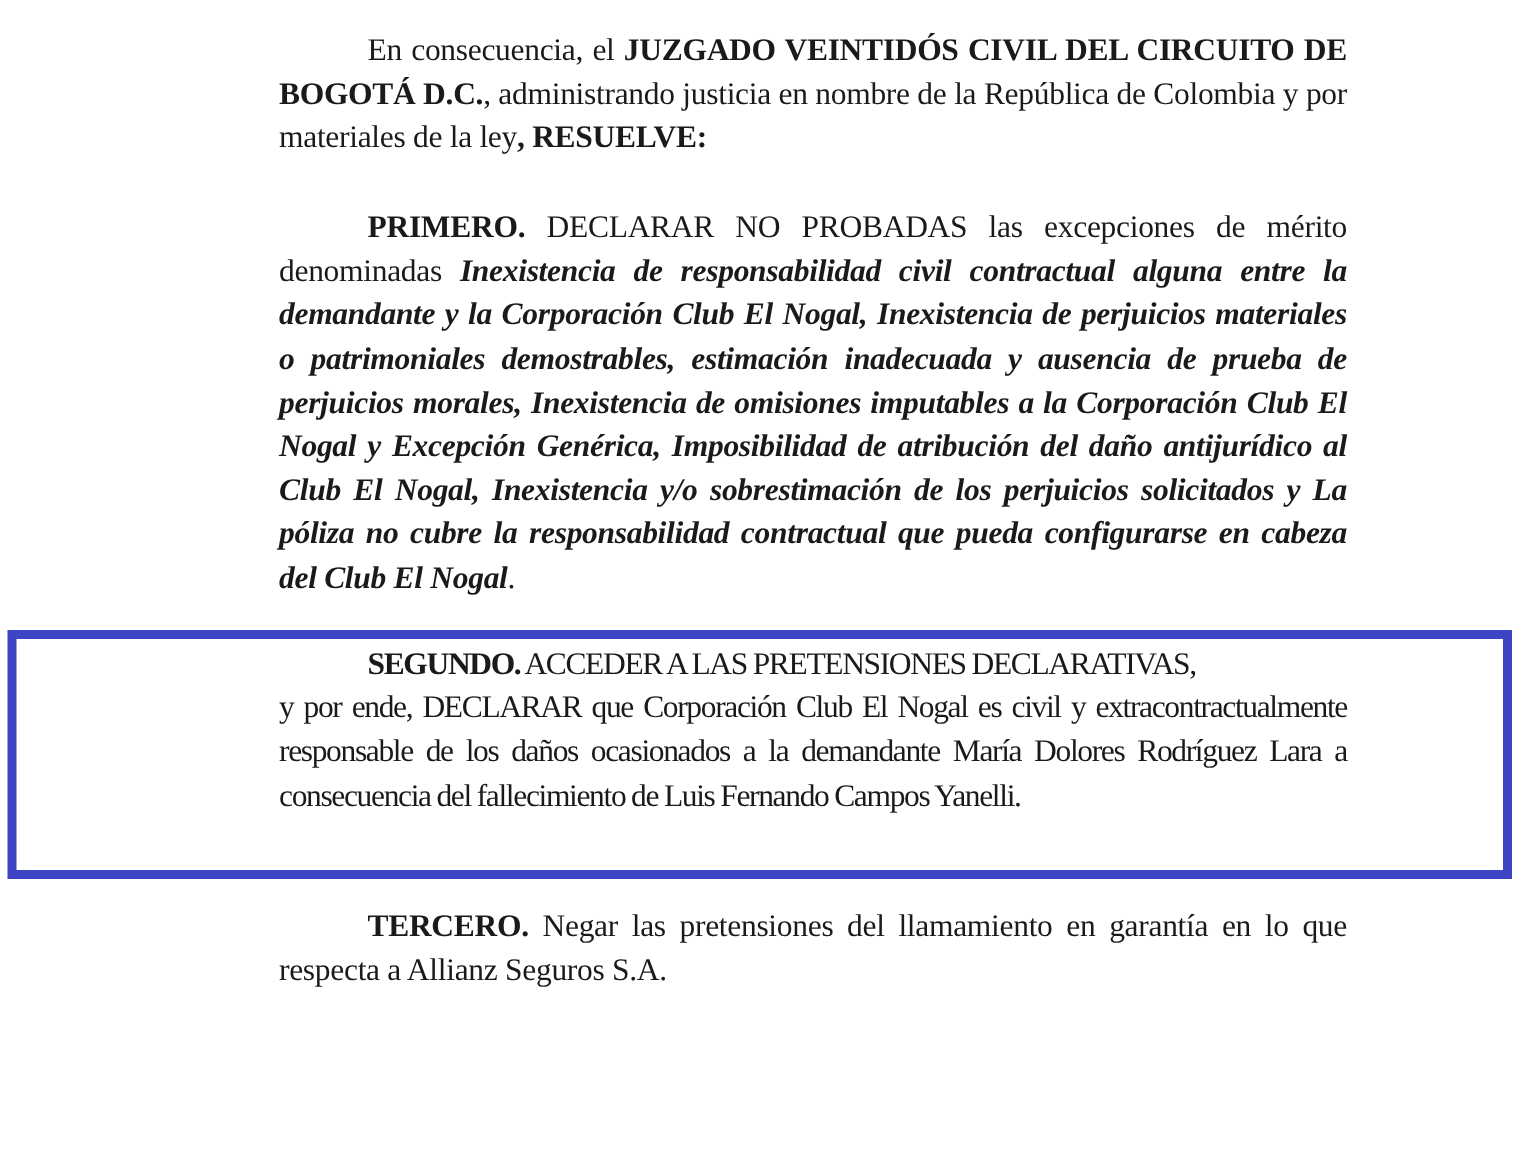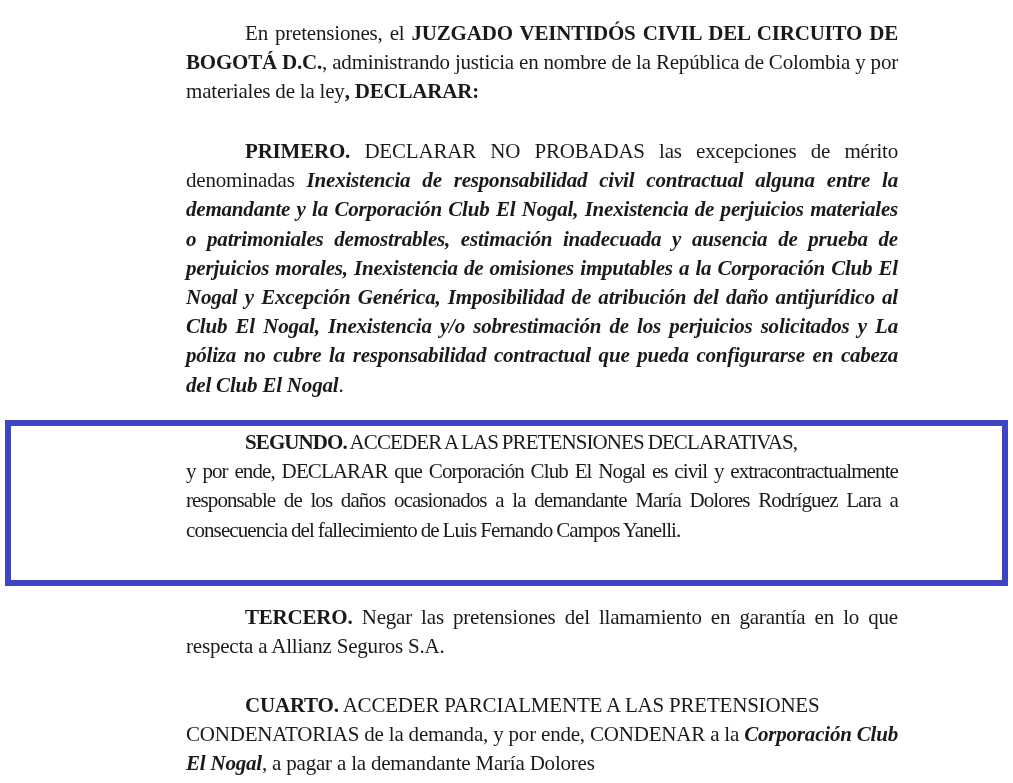--- a/index.html
+++ b/index.html
@@ -49,25 +49,24 @@
     height: 154px;
     border: 6px solid #3d45c4;
     background: transparent;
   }
 </style>
 </head>
 <body>
 
 <div class="page">
 
-  <p class="para" style="top:19px;"><span class="lead"></span><span>En pretensiones, el </span><b>JUZGADO VEINTIDÓS CIVIL DEL CIRCUITO DE BOGOTÁ D.C.</b><span>, administrando justicia en nombre de la República de Colombia y por materiales de la ley</span><b>, DECLARAR:</b></p>
+  <p class="para" style="top:19px;"><span class="lead"></span><span>En consecuencia, el </span><b>JUZGADO VEINTIDÓS CIVIL DEL CIRCUITO DE BOGOTÁ D.C.</b><span>, administrando justicia en nombre de la República de Colombia y por materiales de la ley</span><b>, RESUELVE:</b></p>
 
   <p class="para" style="top:137px;"><span class="lead"></span><b>PRIMERO.</b><span> DECLARAR NO PROBADAS las excepciones de mérito denominadas </span><i>Inexistencia de responsabilidad civil contractual alguna entre la demandante y la Corporación Club El Nogal, Inexistencia de perjuicios materiales o patrimoniales demostrables, estimación inadecuada y ausencia de prueba de perjuicios morales, Inexistencia de omisiones imputables a la Corporación Club El Nogal y Excepción Genérica, Imposibilidad de atribución del daño antijurídico al Club El Nogal, Inexistencia y/o sobrestimación de los perjuicios solicitados y La póliza no cubre la responsabilidad contractual que pueda configurarse en cabeza del Club El Nogal</i><span>.</span></p>
 
   <div class="highlight-box" style="border-color: rgb(61, 69, 196);"></div>
 
   <p class="para" style="top:603px;"><span class="lead"></span><b>TERCERO.</b><span> Negar las pretensiones del llamamiento en garantía en lo que respecta a Allianz Seguros S.A.</span></p>
 
   <p class="para condensed" style="top:428px;"><span class="lead"></span><b>SEGUNDO.</b><span> ACCEDER A LAS PRETENSIONES DECLARATIVAS,</span><br><span>y por ende, DECLARAR que Corporación Club El Nogal es civil y extracontractualmente responsable de los daños ocasionados a la demandante María Dolores Rodríguez Lara a consecuencia del fallecimiento de Luis Fernando Campos Yanelli.</span></p>
 
-  <p class="para" style="top:691px;"><span class="lead"></span><b>CUARTO.</b><span> ACCEDER PARCIALMENTE A LAS PRETENSIONES</span><br><span>CONDENATORIAS de la demanda, y por ende, CONDENAR a la </span><i>Corporación Club El Nogal</i><span>, a pagar a la demandante María Dolores</span></p>
 
 </div>
 
 </body></html>

